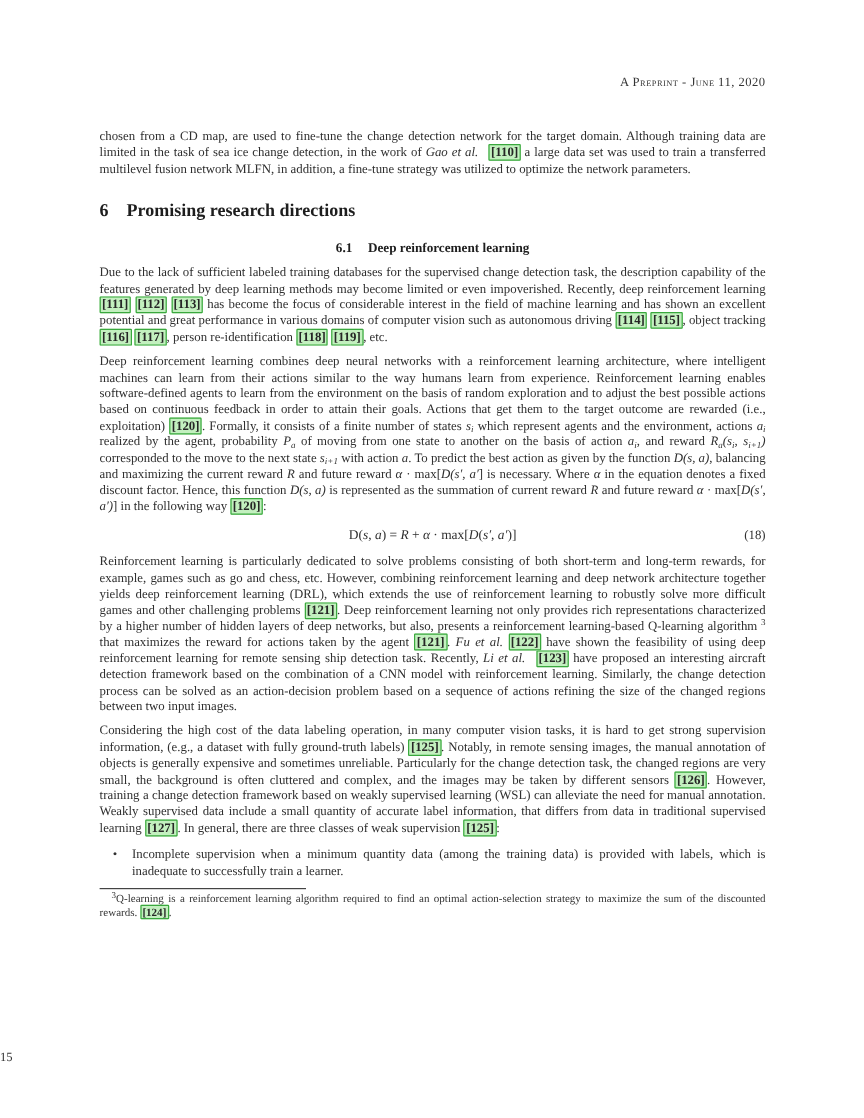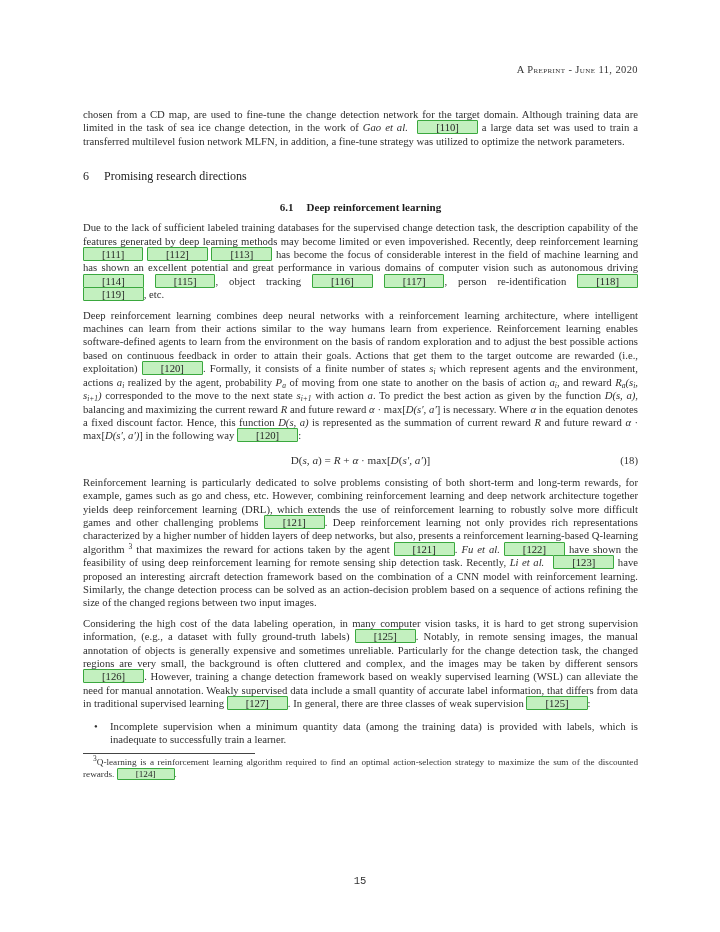--- a/index.html
+++ b/index.html
@@ -27,23 +27,23 @@
     margin: 7px 0 0 0;
     text-align: justify;
     font-size: 10.7px;
     line-height: 13.4px;
     hyphens: auto;
     -webkit-hyphens: auto;
   }
   p.para.first { margin-top: 32px; }
   h2.sec {
     margin: 20px 0 6px 0;
-    font-size: 12px;
+    font-size: 15px;
     line-height: 17px;
-    font-weight: normal;
+    font-weight: bold;
     color: #1d1d1d;
   }
   h2.sec .sec-num { margin-right: 15px; }
   h3.subsec {
     margin: 16px 0 2px 0;
     font-size: 11px;
     line-height: 13px;
     font-weight: bold;
     color: #1d1d1d;
     text-align: center;
@@ -81,35 +81,35 @@
   .footnote-text {
     font-size: 9.2px;
     line-height: 11.4px;
     text-align: justify;
     text-indent: 10px;
     color: #333333;
   }
   .page-number {
     position: absolute;
     left: 0; right: 0; bottom: 45px;
-    text-align: center;
+    text-align: left;
     font-size: 10.5px;
     color: #333333;
-    font-family: Liberation Mono, monospace;
   }
   i.math { font-style: italic; }
   sub.msub { font-style: italic; font-size: 7.5px; vertical-align: -2px; line-height: 0; }
   sup.msup { font-size: 7.5px; vertical-align: 4px; line-height: 0; }
   span.cite {
     background: var(--cite-fill, #c3f0bf);
     border: 1px solid var(--cite-border, #3aa83e);
     border-radius: 1px;
-    padding: 0 18px;
+    padding: 0 1px;
     color: #262626;
     white-space: nowrap;
+    font-weight: bold;
   }
   .footnote-text span.cite { font-size: 9.2px; }
 </style>
 </head>
 <body>
 
 <div class="page">
   <div class="running-header">A Preprint - June 11, 2020</div>
 
   <main class="doc-body" id="doc-body">

